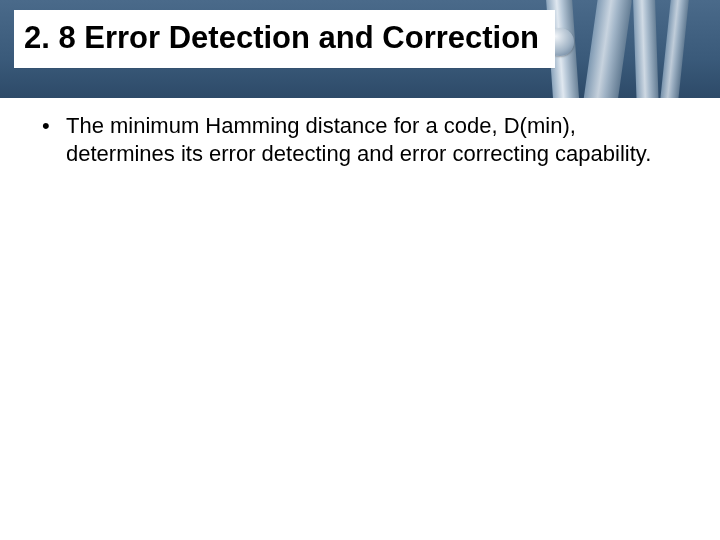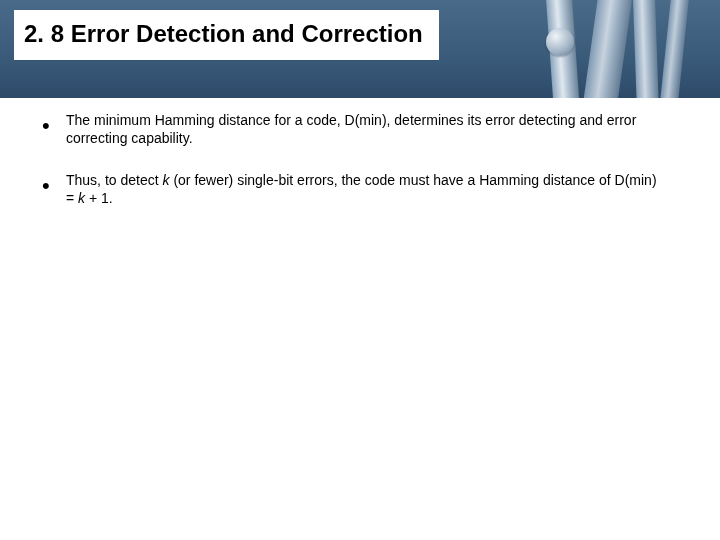--- a/index.html
+++ b/index.html
@@ -45,38 +45,38 @@
   .title-box {
     position: absolute;
     top: 10px;
     left: 14px;
     background: #ffffff;
     padding: 10px 16px 12px 10px;
     z-index: 3;
     box-shadow: 0 1px 0 rgba(0,0,0,0.05);
   }
   .title-text {
-    font-size: 24px;
+    font-size: 31px;
     font-weight: bold;
     color: #000;
     white-space: nowrap;
   }
   .content {
     position: absolute;
     top: 112px;
     left: 38px;
     right: 60px;
   }
   ul.bullets {
     list-style: none;
   }
   ul.bullets > li {
     position: relative;
     padding-left: 28px;
-    font-size: 14px;
+    font-size: 22px;
     color: #000;
     line-height: 1.28;
     margin-bottom: 24px;
   }
   ul.bullets > li::before {
     content: "•";
     position: absolute;
     left: 4px;
     top: 0;
     font-size: 22px;
@@ -96,15 +96,14 @@
   </div>
 </div>
 
 <div class="title-box">
   <div class="title-text">2. 8 Error Detection and Correction</div>
 </div>
 
 <div class="content">
   <ul class="bullets" id="bullet-list">
       <li>The minimum Hamming distance for a code, D(min), determines its error detecting and error correcting capability.</li>
-      <li>Thus, to detect <span class="it">k</span><span> (or fewer) single-bit errors, the code must have a Hamming distance of D(min) = </span><span class="it">k</span><span> + 1.</span></li>
     </ul>
 </div>
 
 </body></html>

